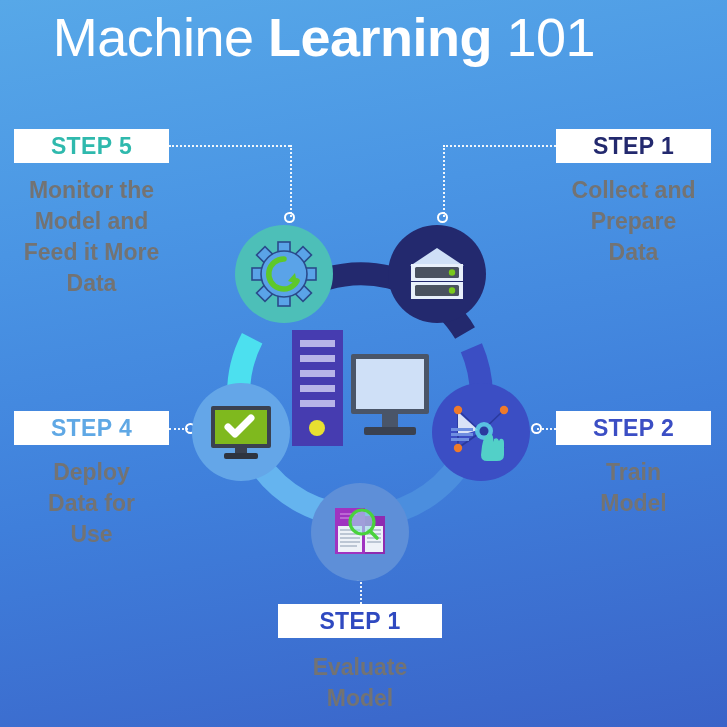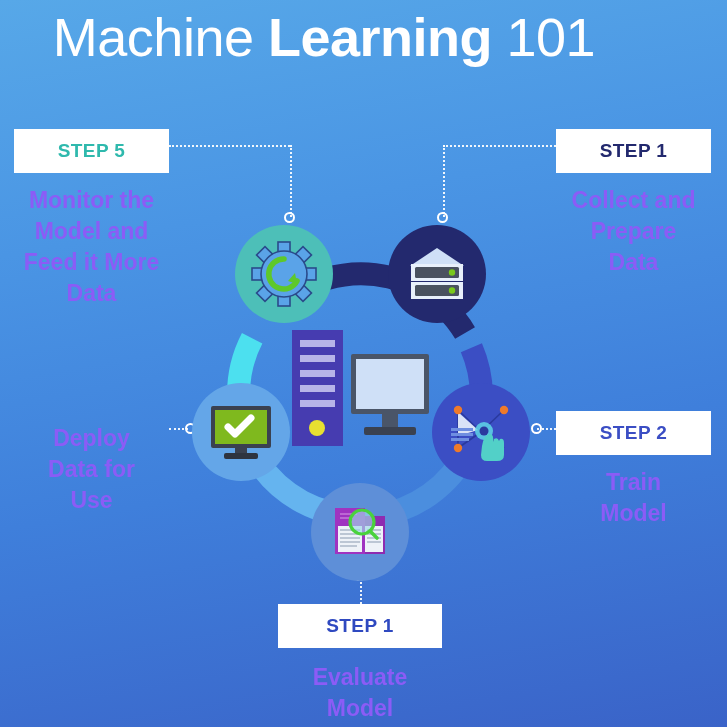--- a/index.html
+++ b/index.html
@@ -18,26 +18,26 @@
     white-space:nowrap;
   }
   #title .thin { font-weight:300; }
   #title .bold { font-weight:700; }
   #title .num  { font-weight:300; }
 
   
   .step-block { position:absolute; }
   .step-chip {
     background:#ffffff;
-    height:44px;
+    height:34px;
     display:flex; align-items:center; justify-content:center;
-    font-size:19px; font-weight:700; letter-spacing:0.4px;
+    font-size:23px; font-weight:700; letter-spacing:0.4px;
   }
   .step-desc {
-    color:#8b5cf6; font-weight:700;
+    color:#737373; font-weight:700;
     font-size:23px; line-height:31px; text-align:center;
     margin-top:12px;
     white-space:pre-line;
   }
 
   #block5 { left:14px;  top:129px; width:155px; }
   #block1 { left:556px; top:129px; width:155px; }
   #block4 { left:14px;  top:411px; width:155px; }
   #block2 { left:556px; top:411px; width:155px; }
   #block3 { left:278px; top:604px; width:164px; }
@@ -122,20 +122,23 @@
 <div class="step-block" id="block1">
   <div class="step-chip">
     <span style="color:#23296e;">STEP 1</span>
   </div>
   <div class="step-desc">Collect and
 Prepare
 Data</div>
 </div>
 
 <div class="step-block" id="block4">
+  <div class="step-chip">
+    <span style="color:#5fa8e5;">STEP 4</span>
+  </div>
   <div class="step-desc">Deploy
 Data for
 Use</div>
 </div>
 
 <div class="step-block" id="block2">
   <div class="step-chip">
     <span style="color:#3b4ec4;">STEP 2</span>
   </div>
   <div class="step-desc">Train

